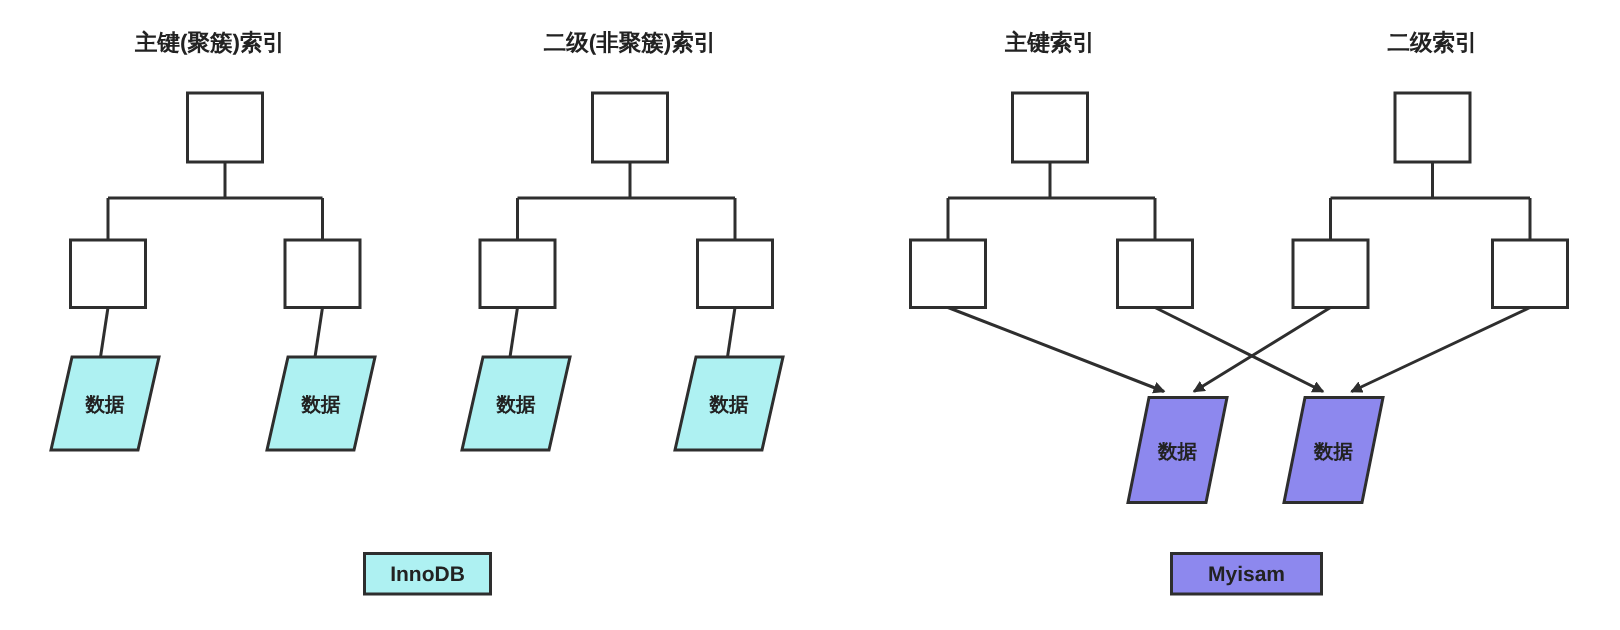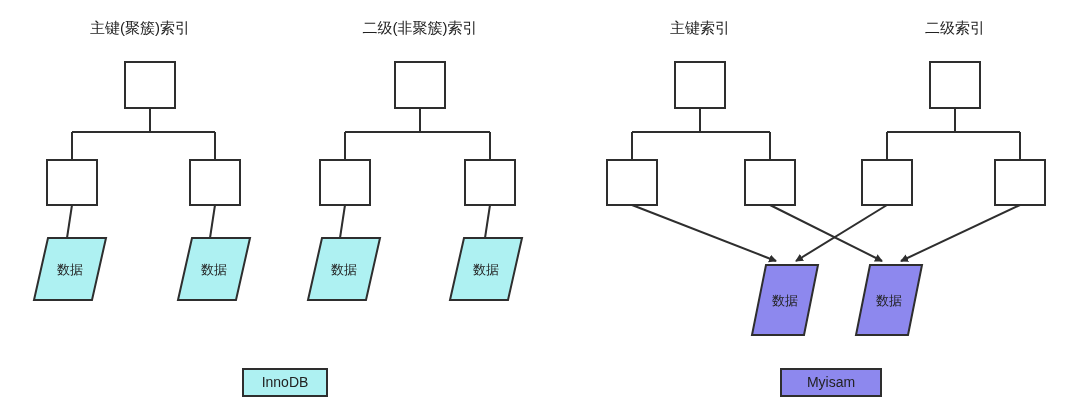--- a/index.html
+++ b/index.html
@@ -7,20 +7,21 @@
     padding: 0;
     background: #ffffff;
   }
   .canvas {
     position: relative;
     width: 1080px;
     height: 420px;
     background: #ffffff;
     font-family: "Liberation Sans", "DejaVu Sans", sans-serif;
     overflow: hidden;
+    font-weight: bold;
   }
   svg text {
     font-family: "Liberation Sans", "DejaVu Sans", sans-serif;
     fill: #222222;
   }
   .title-text { font-size: 15px; }
   .data-text  { font-size: 13px; }
   .legend-text{ font-size: 14px; }
 </style>
 </head>

